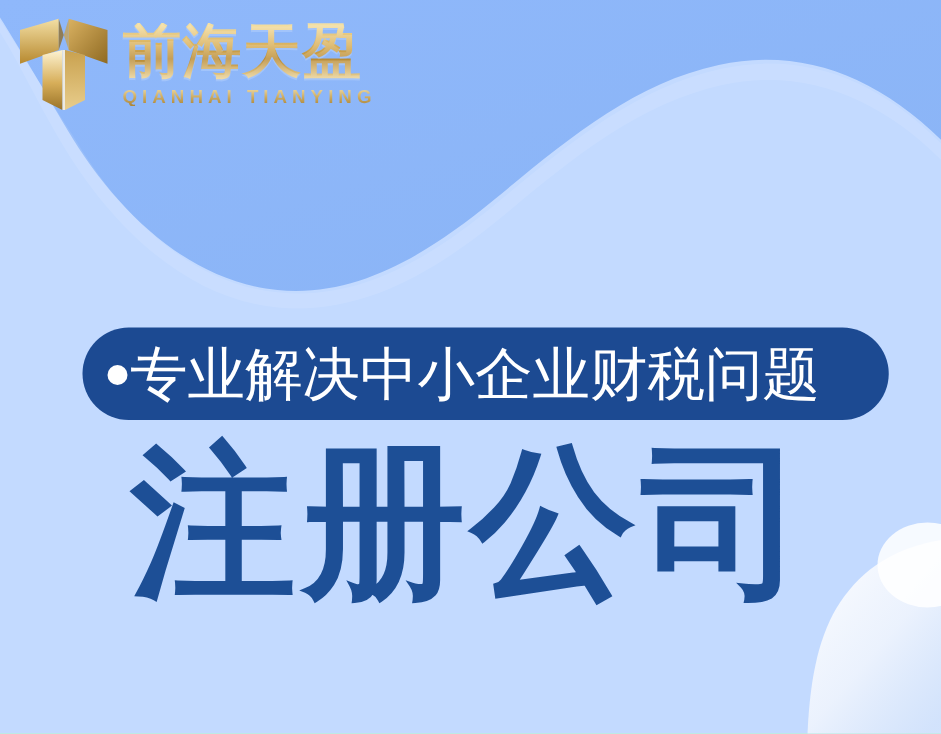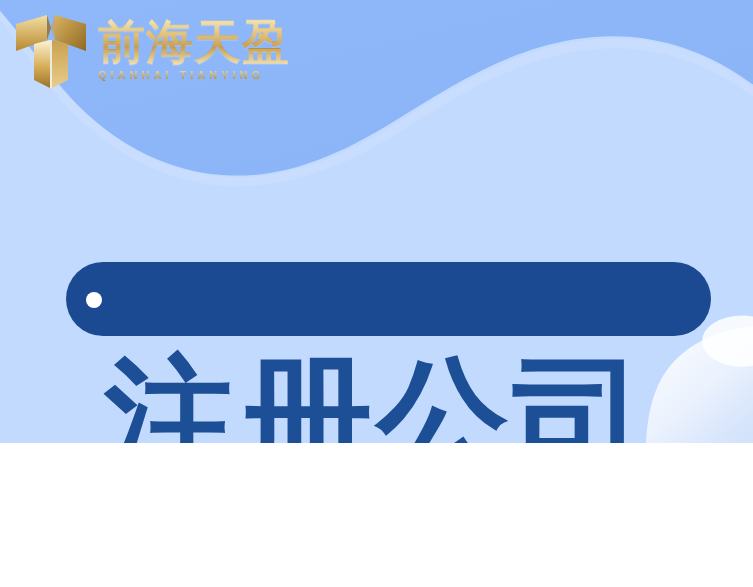--- a/index.html
+++ b/index.html
@@ -4,21 +4,21 @@
 <title>注册公司</title>
 <style>
   html, body {
     margin: 0;
     padding: 0;
     background: #ffffff;
   }
   #poster {
     position: relative;
     width: 753px;
-    height: 443px;
+    height: 587px;
     overflow: hidden;
     font-family: "Liberation Sans", "DejaVu Sans", sans-serif;
     background: #86efac;
     user-select: none;
   }
 
   
   .bg-layer {
     position: absolute;
     inset: 0;
@@ -57,21 +57,21 @@
     background: linear-gradient(180deg,#f6e3a8 0%,#d9b05a 38%,#b88a33 62%,#f0dba2 100%);
     -webkit-background-clip: text;
     background-clip: text;
     color: transparent;
     -webkit-text-fill-color: transparent;
     text-shadow: 0 1px 0 rgba(255,255,255,.18);
     font-family: "DejaVu Sans", "Liberation Sans", sans-serif;
   }
   .logo-en {
     margin-top: 5px;
-    font-size: 11px;
+    font-size: 15px;
     line-height: 1;
     letter-spacing: 4.0px;
     font-weight: 700;
     background: linear-gradient(180deg,#efdca8 0%,#cda košt 0%,#c9a košt 0%,#caa85e 55%,#a8833a 100%);
     background: linear-gradient(180deg,#efdca8 0%,#caa85e 55%,#a8833a 100%);
     -webkit-background-clip: text;
     background-clip: text;
     color: transparent;
     -webkit-text-fill-color: transparent;
     font-family: "Liberation Sans", sans-serif;
@@ -229,18 +229,19 @@
     </svg>
 
     <div class="logo-text-wrap">
       <div class="logo-cn">前海天盈</div>
       <div class="logo-en">QIANHAI TIANYING</div>
     </div>
   </div>
 
   <div class="pill">
     <span class="pill-dot"></span>
+    <span class="pill-text">专业解决中小企业财税问题</span>
   </div>
 
   <div class="headline">注册公司</div>
 
 
 </div>
 
 </body></html>

